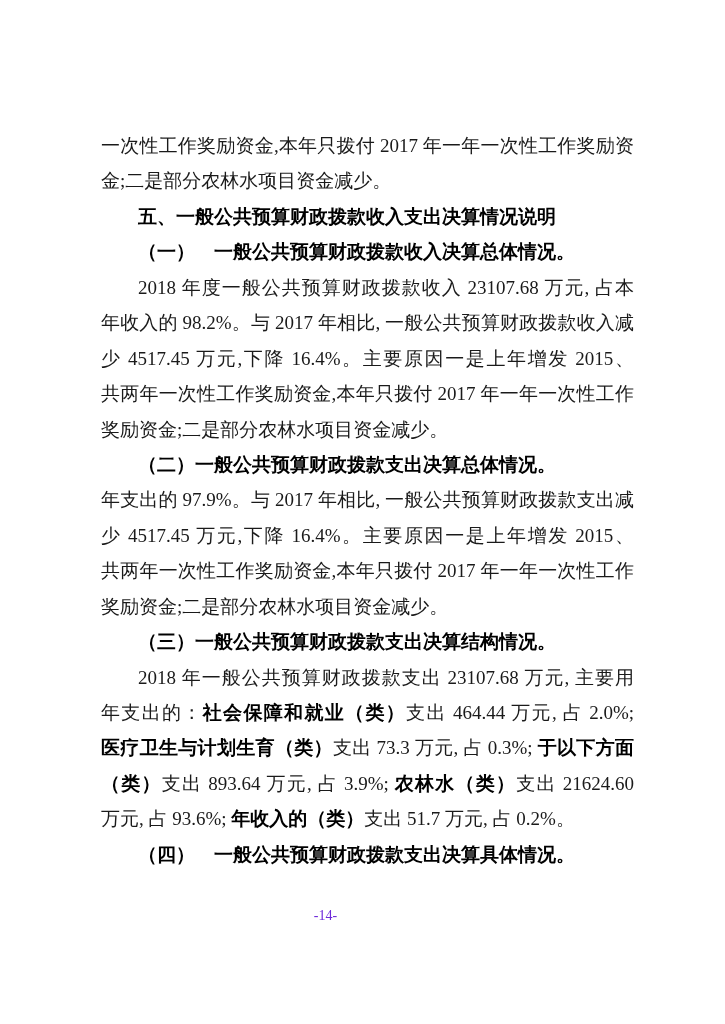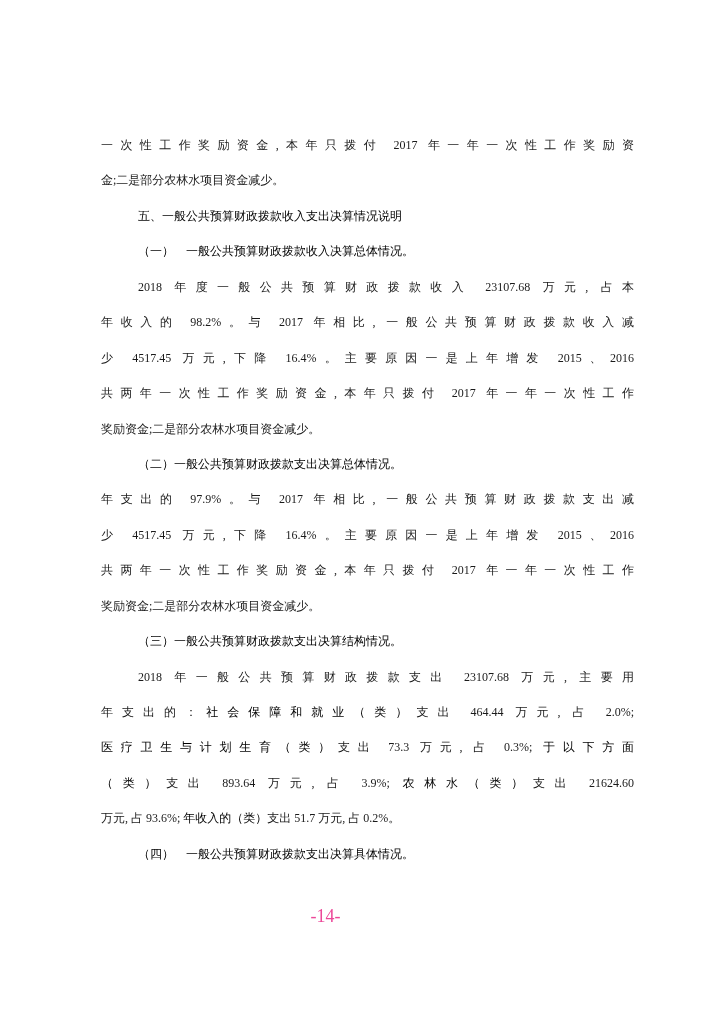--- a/index.html
+++ b/index.html
@@ -18,52 +18,52 @@
   }
   .content {
     position: absolute;
     left: 101px;
     top: 128px;
     width: 533px;
   }
   .line {
     height: 35.45px;
     line-height: 35.45px;
-    font-size: 12px;
+    font-size: 19px;
     max-height: 35.45px;
     overflow: hidden;
     text-align: left;
     white-space: normal;
   }
   .line.j {
     text-align: justify;
     text-align-last: justify;
   }
   .line.ind {
     text-indent: 37px;
   }
   .line.hd {
     font-weight: 700;
     font-family: "Liberation Sans", "DejaVu Sans", sans-serif;
     color: #000000;
   }
   .b {
-    font-weight: 400;
+    font-weight: 700;
     font-family: "Liberation Sans", "DejaVu Sans", sans-serif;
     color: #000000;
   }
   .footer {
     position: absolute;
     top: 904px;
     left: 0;
     width: 651px;
     text-align: center;
-    font-size: 18px;
+    font-size: 14px;
     line-height: 24px;
-    color: #ec4899;
+    color: #6d28d9;
   }
 </style>
 </head>
 <body>
 
 <div class="page">
   <div class="content" id="lines">
       <div class="line j"><span>一次性工作奖励资金,本年只拨付 2017 年一年一次性工作奖励资</span></div>
       <div class="line"><span>金;二是部分农林水项目资金减少。</span></div>
       <div class="line ind hd"><span class="b">五、一般公共预算财政拨款收入支出决算情况说明</span></div>

